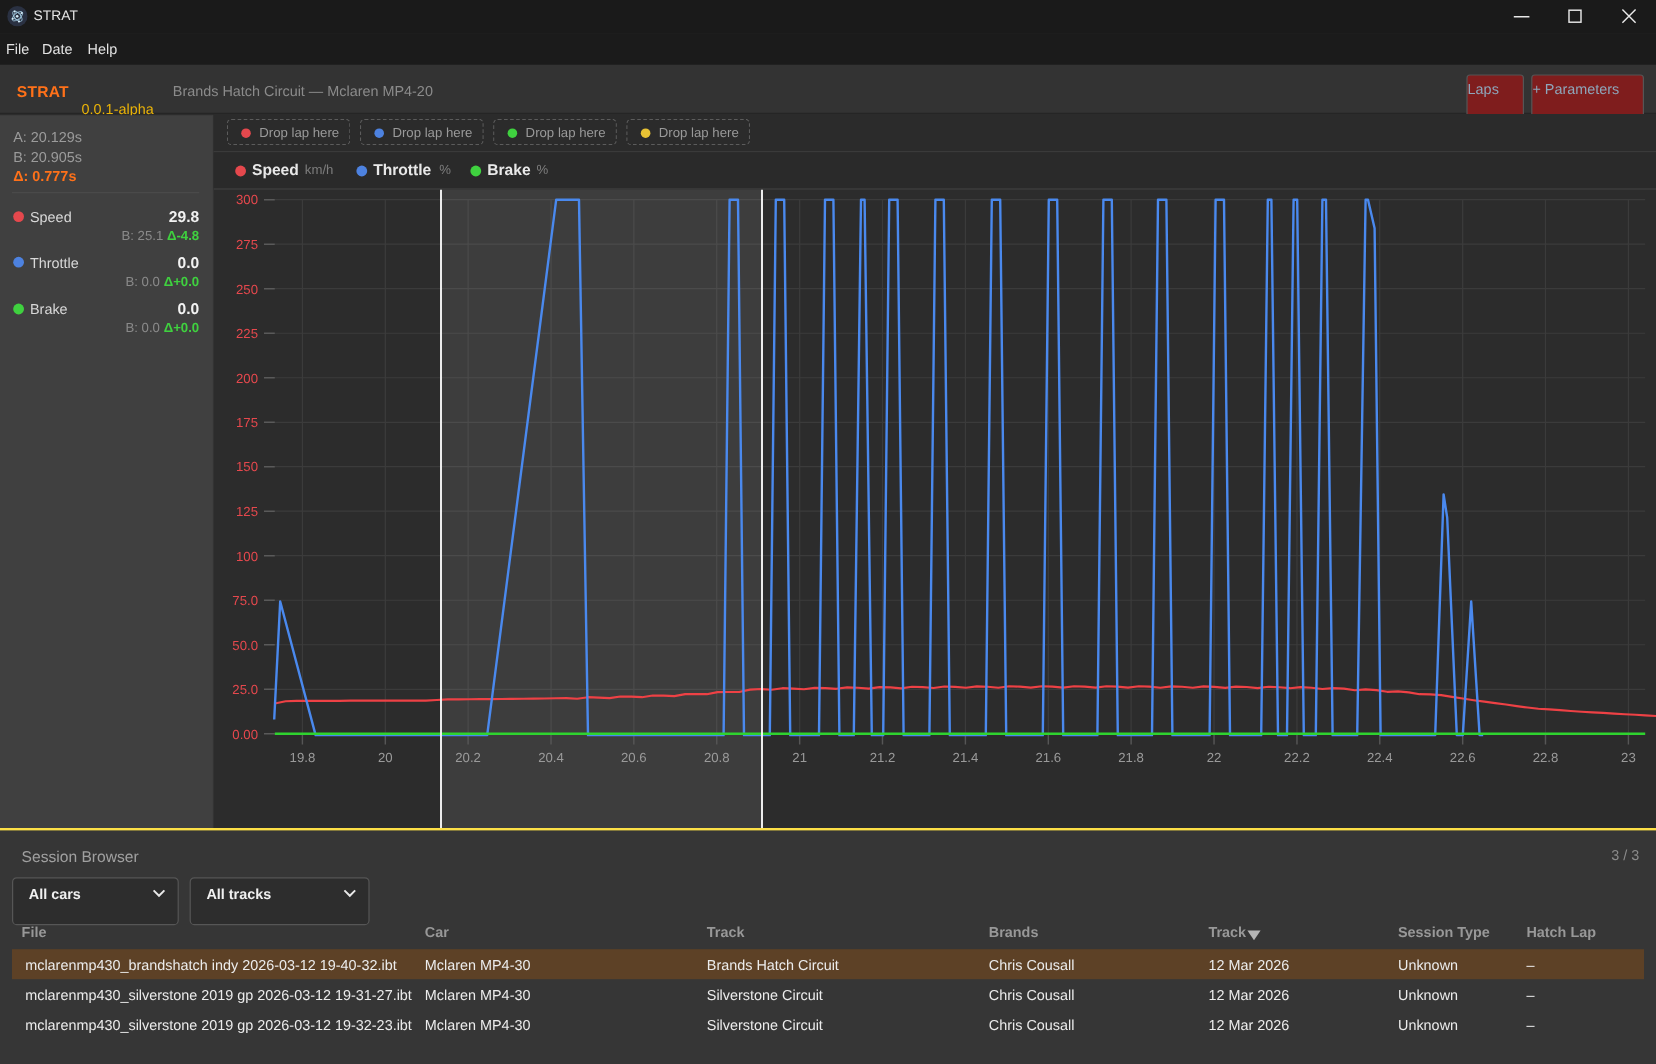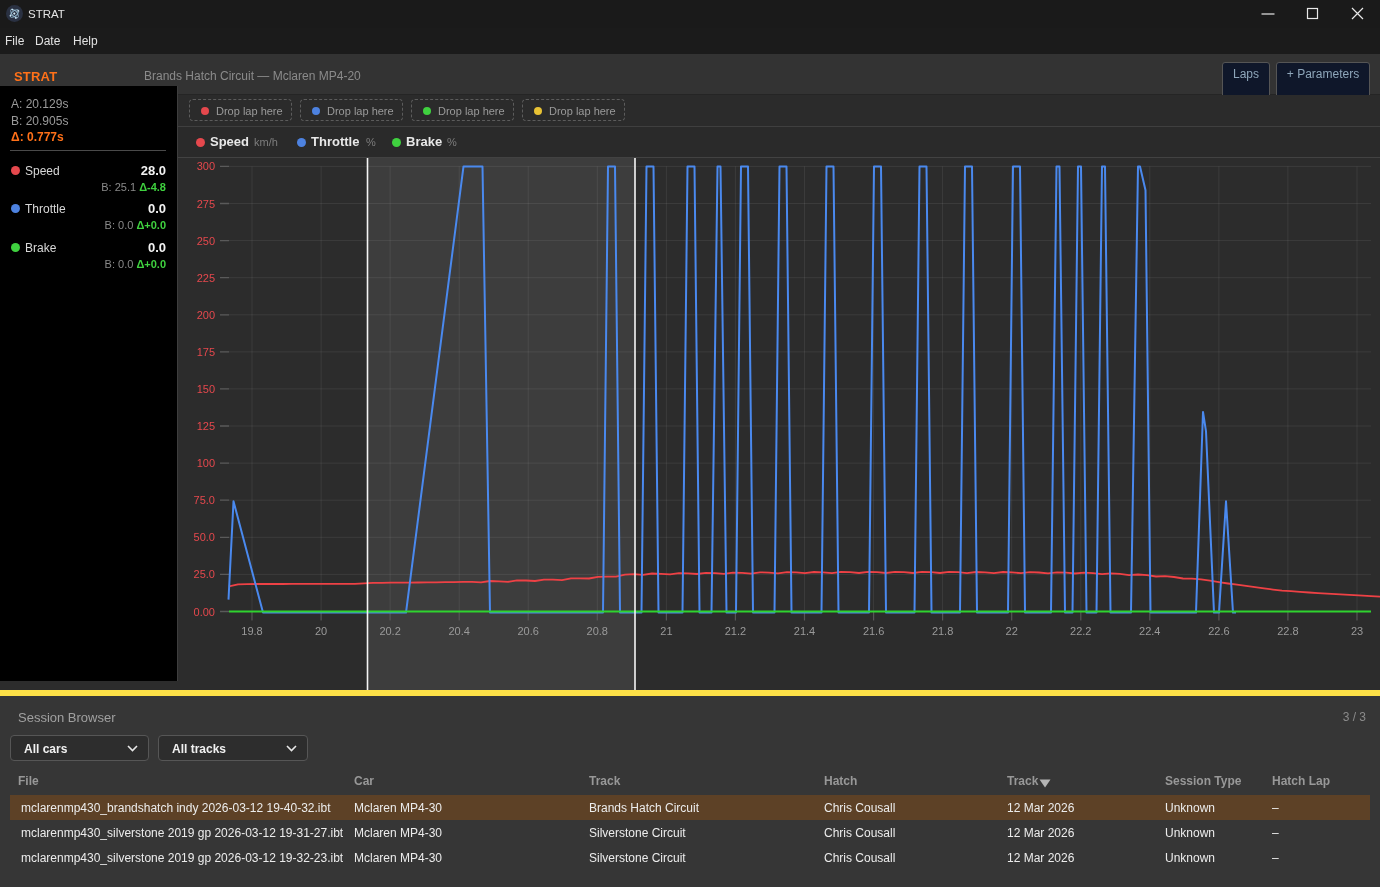--- a/index.html
+++ b/index.html
@@ -14,25 +14,25 @@
 
 
 #menubar { left:0; top:28px; width:1380px; height:26px; background:#1b1b1b; color:#e2e2e2; font-size:12px; }
 .menuitem { top:6px; }
 
 
 #header { left:0; top:54px; width:1380px; height:41px; background:#333333; border-bottom:1px solid #252525; }
 #logo { left:14px; top:15px; font-size:13px; font-weight:bold; color:#ff7119; letter-spacing:0.2px; }
 #ver { left:68px; top:30px; font-size:12px; color:#eab308; }
 #sess-title { left:144px; top:15px; font-size:12px; color:#8b8b8b; }
-.hbtn { top:8px; height:40px; border:1px solid #555; border-radius:3px; background:#0f172a;
-  color:#8ea6ba; font-size:12px; line-height:22px; text-align:center; }
-
-
-#sidebar { left:0; top:86px; width:178px; height:595px; background:#000000; border-right:1px solid #3e3e3e; }
+.hbtn { top:8px; height:40px; border:1px solid #555; border-radius:3px; background:#7f1d1d;
+  color:#8ea6ba; font-size:12px; line-height:22px; }
+
+
+#sidebar { left:0; top:96px; width:178px; height:595px; background:#404040; border-right:1px solid #3e3e3e; }
 .sb-ab { left:11px; font-size:12px; color:#9b9b9b; }
 .sb-delta { left:11px; font-size:12px; font-weight:bold; color:#ff7119; }
 #sb-div { left:10px; top:64px; width:156px; height:1px; background:#4a4a4a; }
 .dot { border-radius:50%; }
 .sb-name { font-size:12px; color:#d8d8d8; }
 .sb-val { font-size:13px; font-weight:bold; color:#f2f2f2; text-align:right; }
 .sb-sub { font-size:11px; text-align:right; }
 .sb-sub .b { color:#8a8a8a; }
 .sb-sub .d { color:#3fd13f; font-weight:bold; }
 
@@ -43,24 +43,24 @@
   color:#9a9a9a; font-size:11px; }
 .dropbtn .dot { left:11px; top:7px; width:8px; height:8px; }
 .dropbtn span { position:absolute; left:26px; top:5px; }
 #legendrow { left:0; top:32px; width:1202px; height:31px; background:#2a2a2a; border-bottom:1px solid #424242; }
 .leg-dot { top:11px; width:9px; height:9px; }
 .leg-name { top:7px; font-size:13px; font-weight:bold; color:#e8e8e8; }
 .leg-unit { top:9px; font-size:11px; color:#7d7d7d; }
 #plot { left:0; top:63px; width:1202px; height:532px; }
 
 
-#session { left:0; top:690px; width:1380px; height:197px; background:#363636; border-top:6px solid #fde047; }
+#session { left:0; top:690px; width:1380px; height:197px; background:#363636; border-top:2px solid #fde047; }
 #sb-label { left:18px; top:14px; font-size:13px; color:#a0a0a0; }
 #sb-count { right:14px; top:14px; font-size:12px; color:#8b8b8b; }
-.dd { top:39px; height:26px; background:#2d2d2d; border:1px solid #565656; border-radius:4px;
+.dd { top:39px; height:40px; background:#2d2d2d; border:1px solid #565656; border-radius:4px;
   color:#f0f0f0; font-size:12px; font-weight:bold; }
 .dd span { position:absolute; left:13px; top:6px; }
 .dd svg { position:absolute; right:10px; top:9px; }
 .th { top:78px; font-size:12px; font-weight:bold; color:#989898; }
 .row { left:10px; width:1360px; height:25px; }
 .row.sel { background:#5d4126; }
 .cell { position:absolute; top:6px; font-size:12px; color:#ececec; }
 </style>
 </head>
 <body>
@@ -105,21 +105,21 @@
     <div class="hbtn abs" style="left:1276px;width:94px">+ Parameters</div>
   </div>
   <div id="sidebar" class="abs">
     <div class="sb-ab abs" style="top:11px">A: 20.129s</div>
     <div class="sb-ab abs" style="top:28px">B: 20.905s</div>
     <div class="sb-delta abs" style="top:44px">Δ: 0.777s</div>
     <div id="sb-div" class="abs"></div>
 
     <div class="dot abs" style="left:11px;top:80px;width:9px;height:9px;background:#e5484d"></div>
     <div class="sb-name abs" style="left:25px;top:78px">Speed</div>
-    <div class="sb-val abs" style="left:80px;top:77px;width:86px">28.0</div>
+    <div class="sb-val abs" style="left:80px;top:77px;width:86px">29.8</div>
     <div class="sb-sub abs" style="left:60px;top:95px;width:106px"><span class="b">B: 25.1</span> <span class="d">Δ-4.8</span></div>
     <div class="dot abs" style="left:11px;top:118px;width:9px;height:9px;background:#4d82e0"></div>
     <div class="sb-name abs" style="left:25px;top:116px">Throttle</div>
     <div class="sb-val abs" style="left:80px;top:115px;width:86px">0.0</div>
     <div class="sb-sub abs" style="left:60px;top:133px;width:106px"><span class="b">B: 0.0</span> <span class="d">Δ+0.0</span></div>
     <div class="dot abs" style="left:11px;top:157px;width:9px;height:9px;background:#3fd13f"></div>
     <div class="sb-name abs" style="left:25px;top:155px">Brake</div>
     <div class="sb-val abs" style="left:80px;top:154px;width:86px">0.0</div>
     <div class="sb-sub abs" style="left:60px;top:172px;width:106px"><span class="b">B: 0.0</span> <span class="d">Δ+0.0</span></div>
 
@@ -207,21 +207,21 @@
       </div>
     <div class="dd abs" style="left:158px;width:150px">
         <span>All tracks</span>
       <svg width="11" height="7">
           <path d="M1 1 L5.5 5.5 L10 1" stroke="#e8e8e8" stroke-width="1.6" fill="none"></path>
         </svg>
       </div>
     <div class="th abs" style="left:18px">File</div>
     <div class="th abs" style="left:354px">Car</div>
     <div class="th abs" style="left:589px">Track</div>
-    <div class="th abs" style="left:824px">Hatch</div>
+    <div class="th abs" style="left:824px">Brands</div>
     <div class="th abs" style="left:1007px">Track</div>
     <svg class="abs" style="left:1039px;top:83px" width="12" height="9">
         <polygon points="0.5,0.5 11.5,0.5 6,8.5" fill="#b5b5b5"></polygon>
       </svg>
     <div class="th abs" style="left:1165px">Session Type</div>
     <div class="th abs" style="left:1272px">Hatch Lap</div>
     <div class="row sel abs" style="top:99px">
       <div class="cell" style="left:11px">mclarenmp430_brandshatch indy 2026-03-12 19-40-32.ibt</div>
       <div class="cell" style="left:344px">Mclaren MP4-30</div>
       <div class="cell" style="left:579px">Brands Hatch Circuit</div>

